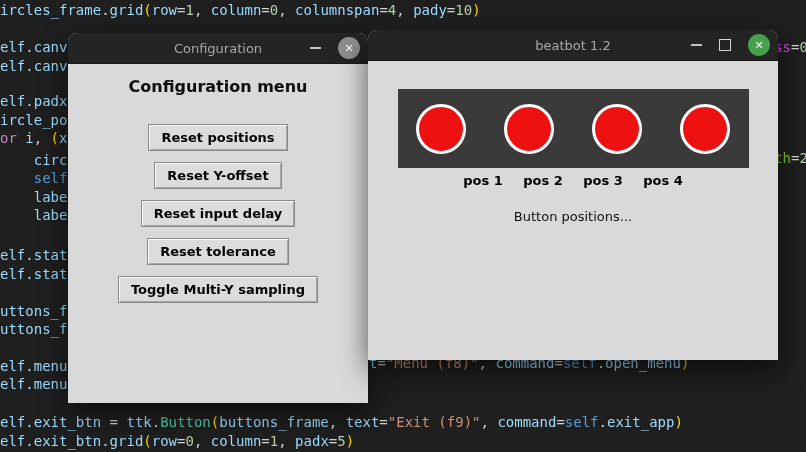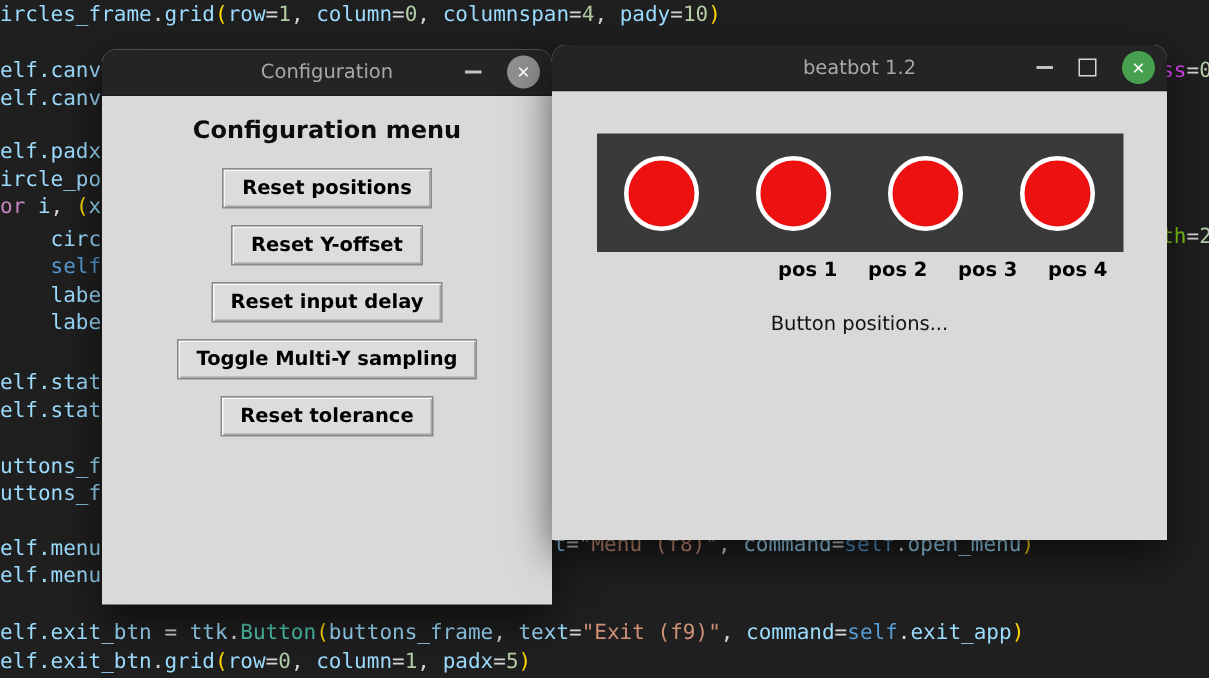--- a/index.html
+++ b/index.html
@@ -58,38 +58,38 @@
     box-shadow:inset 1px 1px 0 #f9f9f9, inset -1px -1px 0 #a6a6a6;
     padding:5px 12px;
     cursor:pointer;
     white-space:nowrap;
   }
   .tk-btn.focused{outline:1px dotted #222;outline-offset:1px;}
   
   #config-window{left:68px;top:33px;width:300px;height:370px;z-index:5;}
   #config-window .body{display:flex;flex-direction:column;align-items:center;}
   .config-heading{margin-top:13px;font-size:16px;font-weight:bold;color:#0d0d0d;}
-  .config-buttons{display:flex;flex-direction:column;align-items:center;gap:11px;margin-top:16px;}
+  .config-buttons{display:flex;flex-direction:column;align-items:center;gap:11px;margin-top:28px;}
   
   #beatbot-window{left:368px;top:30px;width:410px;height:330px;z-index:10;}
   #beatbot-window .body{display:flex;flex-direction:column;align-items:center;}
   .bb-heading{margin-top:10px;font-size:24px;font-weight:bold;color:#0d0d0d;letter-spacing:.5px;}
   .circles-canvas{
     margin-top:28px;width:351px;height:79px;
     background:#3a3a3a;
     display:flex;align-items:center;justify-content:space-around;
     padding:0;
   }
   .pos-circle{
     width:44px;height:44px;border-radius:50%;
     background:#ee1111;border:3px solid #fff;
   }
   .pos-labels{
     width:351px;margin-top:5px;
-    display:flex;justify-content:flex-end;
+    display:flex;justify-content:center;
   }
   .pos-label{font-size:13px;font-weight:bold;color:#000;width:60px;text-align:center;}
   .status-text{margin-top:21px;font-size:13px;color:#111;}
   .bb-buttons{display:flex;gap:11px;margin-top:30px;}
   .bb-buttons .tk-btn{min-width:78px;}
 </style>
 </head>
 <body>
 
 <div class="code-layer" style="background: rgb(31, 31, 31);">
@@ -126,22 +126,22 @@
           <span>✕</span>
         </span>
     </span>
   </div>
   <div class="body">
     <div class="config-heading">Configuration menu</div>
     <div class="config-buttons">
       <button class="tk-btn">Reset positions</button>
       <button class="tk-btn">Reset Y-offset</button>
       <button class="tk-btn">Reset input delay</button>
+      <button class="tk-btn">Reset tolerance</button>
       <button class="tk-btn">Toggle Multi-Y sampling</button>
-      <button class="tk-btn">Reset tolerance</button>
     </div>
   </div>
 </div>
 
 <div class="window" id="beatbot-window">
   <div class="titlebar">
     <span class="title">beatbot 1.2</span>
     <span class="controls">
       <span class="min-dash"></span>
       <span class="max-box"></span>

